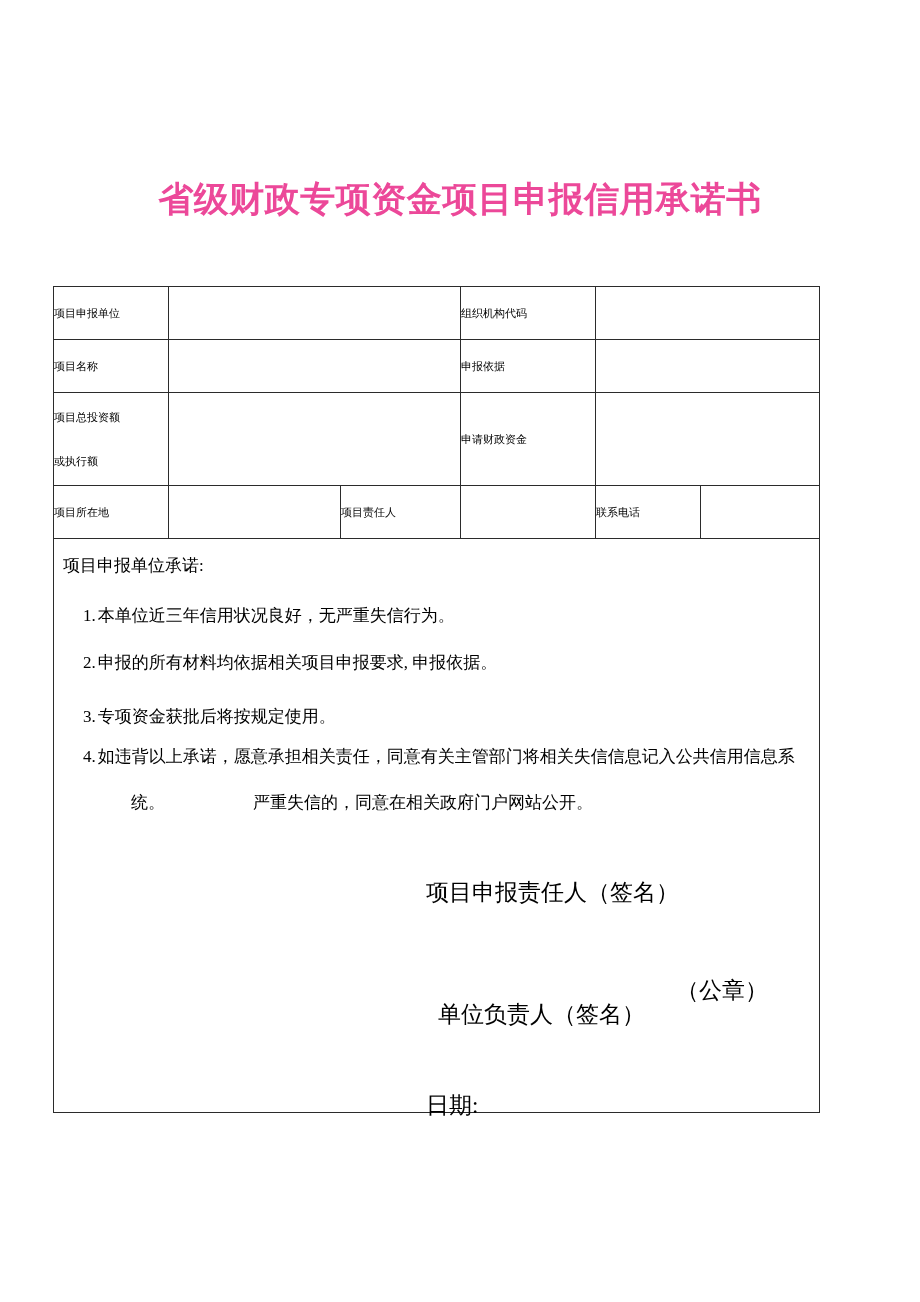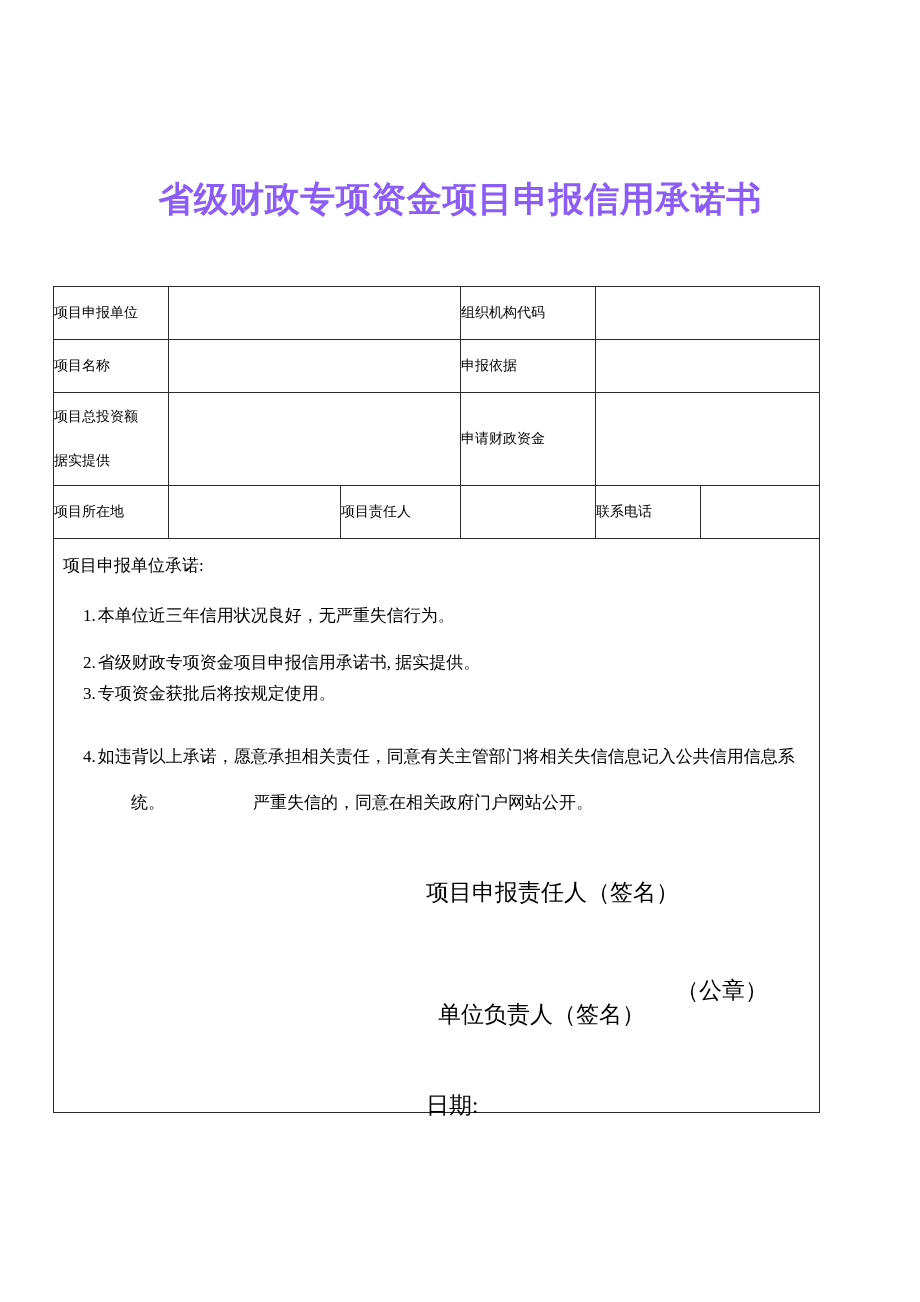--- a/index.html
+++ b/index.html
@@ -28,21 +28,21 @@
     position: absolute;
     left: 0;
     top: 176px;
     width: 920px;
     text-align: center;
     font-family: "DejaVu Sans", "Liberation Sans", sans-serif;
     font-weight: 700;
     font-size: 35px;
     line-height: 46px;
     letter-spacing: 0.5px;
-    color: #8b5cf6;
+    color: #ec4899;
     white-space: nowrap;
   }
 
   
   .form-table {
     position: absolute;
     left: 53px;
     top: 286px;
     width: 766px;
     border-collapse: collapse;
@@ -51,21 +51,21 @@
   }
   .form-table td {
     border: 1px solid #2b2b2b;
     padding: 0;
     vertical-align: middle;
   }
   .cell-label {
     padding-left: 8px;
     padding-right: 4px;
     white-space: nowrap;
-    font-size: 14px;
+    font-size: 11px;
     line-height: 26px;
   }
   .cell-label.two-line {
     line-height: 44px;
     padding-top: 2px;
     padding-bottom: 2px;
   }
   .cell-value {
     padding-left: 8px;
   }
@@ -96,21 +96,21 @@
   }
   .commit-item {
     position: absolute;
     font-size: 17px;
     line-height: 26px;
     white-space: nowrap;
   }
   .commit-item .num { margin-right: 2px; }
   .ci-1 { left: 29px; top: 64px; text-align: right; }
   .ci-2 { left: 29px; top: 111px; }
-  .ci-3 { left: 29px; top: 142px; text-align: right; }
+  .ci-3 { left: 29px; top: 165px; text-align: right; }
   .ci-4 { left: 29px; top: 205px; }
   .ci-4b { left: 57px; top: 251px; margin-left: 20px; }
   .ci-4b .gap { display: inline-block; width: 88px; }
 
   .sign-line {
     position: absolute;
     font-size: 23px;
     line-height: 24px;
     white-space: nowrap;
     text-align: center;
@@ -147,21 +147,21 @@
       <tr class="row-2">
         <td class="cell-label">项目名称</td>
         <td class="cell-value" colspan="2"></td>
         <td class="cell-label">申报依据</td>
         <td class="cell-value" colspan="2"></td>
       </tr>
 
       <tr class="row-3">
         <td class="cell-label two-line">
           <div>项目总投资额</div>
-          <div>据实提供</div>
+          <div>或执行额</div>
         </td>
         <td class="cell-value" colspan="2"></td>
         <td class="cell-label">申请财政资金</td>
         <td class="cell-value" colspan="2"></td>
       </tr>
 
       <tr class="row-4">
         <td class="cell-label">项目所在地</td>
         <td class="cell-value"></td>
         <td class="cell-label">项目责任人</td>
@@ -173,21 +173,21 @@
       <tr>
         <td class="body-cell" colspan="6">
 
           <div class="commit-intro">项目申报单位承诺:</div>
 
           <div class="commit-list">
             <div class="commit-item ci-1">
               <span class="num">1.</span><span>本单位近三年信用状况良好，无严重失信行为。</span>
             </div>
             <div class="commit-item ci-2">
-              <span class="num">2.</span><span>省级财政专项资金项目申报信用承诺书, 据实提供。</span>
+              <span class="num">2.</span><span>申报的所有材料均依据相关项目申报要求, 申报依据。</span>
             </div>
             <div class="commit-item ci-3">
               <span class="num">3.</span><span>专项资金获批后将按规定使用。</span>
             </div>
             <div class="commit-item ci-4">
               <span class="num">4.</span><span>如违背以上承诺，愿意承担相关责任，同意有关主管部门将相关失信信息记入公共信用信息系</span>
             </div>
             <div class="commit-item ci-4b">
               <span>统。</span><span class="gap"></span><span>严重失信的，同意在相关政府门户网站公开。</span>
             </div>

